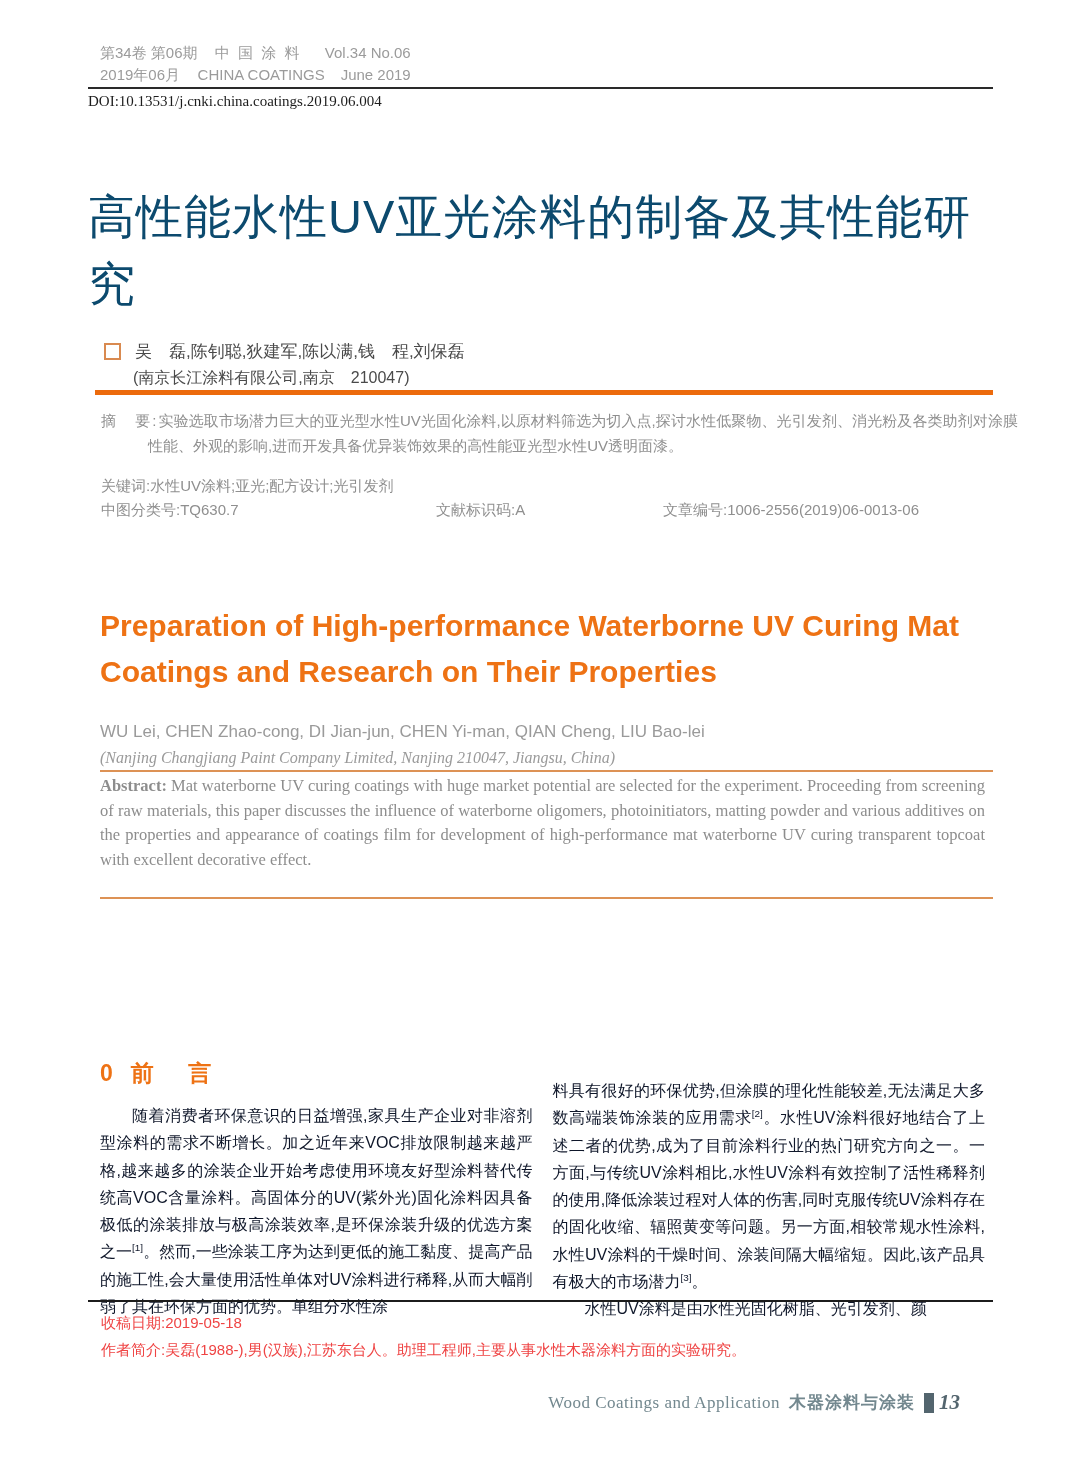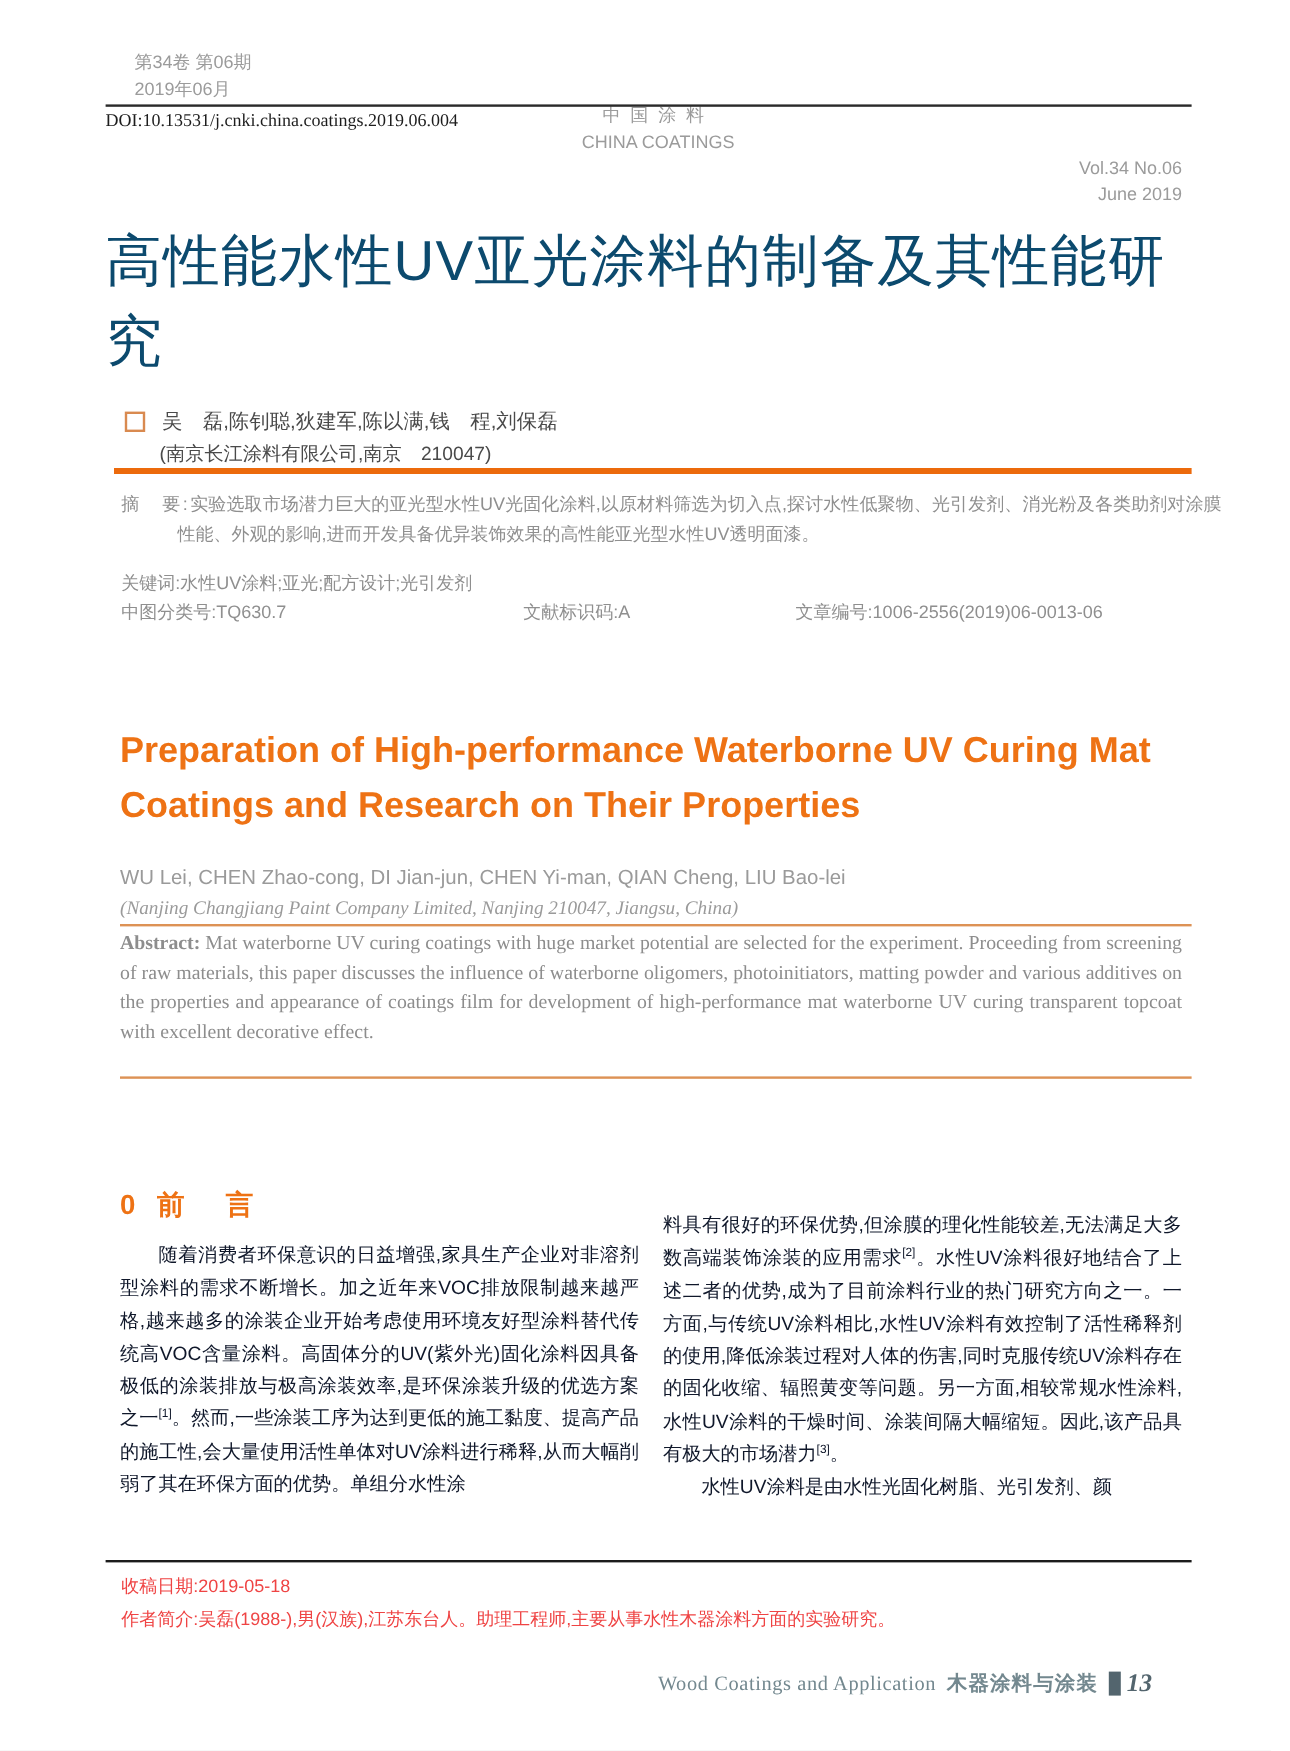--- a/index.html
+++ b/index.html
@@ -5,21 +5,21 @@
   html,body{margin:0;padding:0;background:#e9e9e9;}
   .page{
     position:relative;
     width:1075px;height:1459px;
     background:#ffffff;
     font-family:"Liberation Sans","DejaVu Sans",sans-serif;
     overflow:hidden;
     margin:0 auto;
   }
   
-  .jheader{position:absolute;top:42px;left:112px;right:90px;display:flex;color:#9b9b9b;font-size:15px;line-height:22px;flex-direction:column;}
+  .jheader{position:absolute;top:42px;left:100px;right:90px;display:flex;color:#9b9b9b;font-size:15px;line-height:22px;}
   .jheader .cell{white-space:nowrap;}
   .jheader .cell.center{text-align:center;}
   .jheader .cell.right{text-align:right;}
   .jheader .cn-journal{letter-spacing:0.55em;}
   .header-rule{position:absolute;top:87px;left:88px;right:82px;height:2px;background:#2a2a2a;}
   .doi{position:absolute;top:93px;left:88px;font-family:"Liberation Serif","DejaVu Serif",serif;font-size:15px;color:#1d1d1d;}
   
   .cn-title{position:absolute;top:183px;left:88px;right:88px;color:#0c4a6e;font-size:47px;line-height:67px;font-weight:normal;letter-spacing:1px;}
   .cn-authors{position:absolute;top:340px;left:104px;font-size:17px;color:#4a4a4a;display:flex;align-items:center;}
   .author-square{display:inline-block;width:13px;height:13px;border:2px solid #d98a50;margin-right:14px;}
@@ -36,21 +36,21 @@
   
   .en-title{position:absolute;top:603px;left:100px;right:88px;color:#ee7214;font-size:30px;line-height:46px;font-weight:bold;}
   .en-authors{position:absolute;top:722px;left:100px;font-size:17px;color:#9a9a9a;}
   .en-affil{position:absolute;top:749px;left:100px;font-size:16px;color:#9a9a9a;font-style:italic;font-family:"Liberation Serif","DejaVu Serif",serif;}
   .rule-thin-1{position:absolute;top:770px;left:100px;right:82px;height:2px;background:#dd9255;}
   .en-abstract{position:absolute;top:774px;left:100px;right:90px;font-family:"Liberation Serif","DejaVu Serif",serif;font-size:16.5px;line-height:24.5px;color:#8d8d8d;text-align:justify;}
   .en-keywords{position:absolute;top:872px;left:100px;right:90px;font-family:"Liberation Serif","DejaVu Serif",serif;font-size:16.5px;color:#8d8d8d;}
   .en-abstract b,.en-keywords b{color:#8d8d8d;}
   .rule-thin-2{position:absolute;top:897px;left:100px;right:82px;height:2px;background:#dd9255;}
   
-  .body-cols{position:absolute;top:989px;left:100px;right:90px;display:flex;gap:20px;}
+  .body-cols{position:absolute;top:1058px;left:100px;right:90px;display:flex;gap:20px;}
   .col{flex:1;}
   .sec-head{color:#ee7214;font-size:23px;font-weight:bold;margin:0 0 13px 0;}
   .sec-head .num{margin-right:18px;}
   .sec-head .tt{letter-spacing:14px;}
   .body-p{margin:0;font-size:16px;line-height:27.3px;color:#0f172a;text-align:justify;}
   .indent{text-indent:2em;}
   .col-right{padding-top:19px;}
   sup{font-size:0.62em;vertical-align:super;line-height:0;}
   
   .footnote-rule{position:absolute;top:1300px;left:88px;right:82px;height:2px;background:#1c1c1c;}

